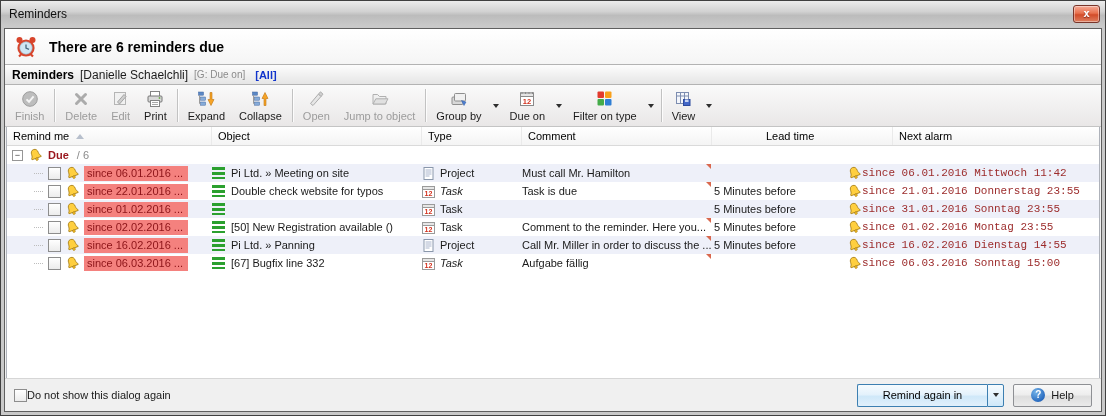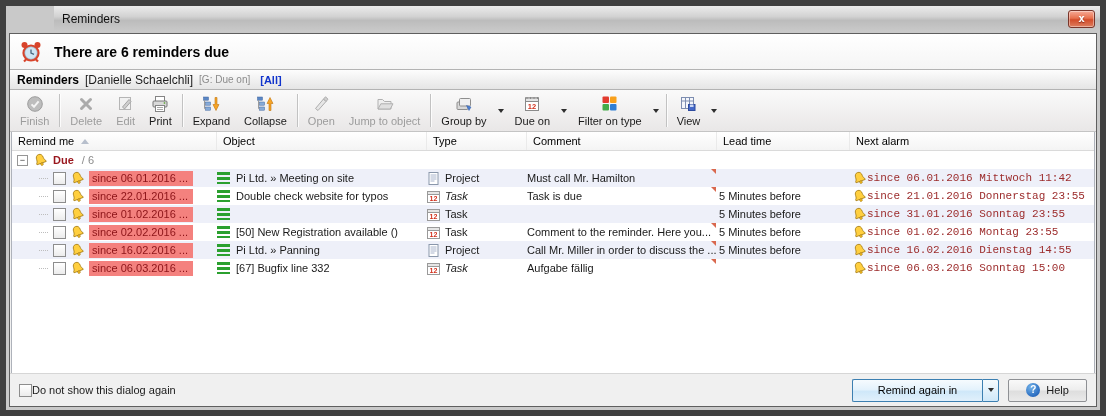--- a/index.html
+++ b/index.html
@@ -2,21 +2,21 @@
 <html><head>
 <meta charset="utf-8">
 <style>
   * { box-sizing: border-box; }
   html,body { margin:0; padding:0; }
   body {
     width:1106px; height:416px; position:relative;
     font-family:"Liberation Sans","DejaVu Sans",sans-serif;
     font-size:11px; color:#1a1a1a; background:#fff;
   }
-  .window { position:absolute; inset:0; border:6px solid #404040; background:#c9c9c9;padding-left:48px; }
+  .window { position:absolute; inset:0; border:1px solid #404040; background:#c9c9c9; }
   
   .titlebar { height:25px; display:flex; align-items:center; padding:0 5px 0 8px;
     background:linear-gradient(#ececec,#d2d2d2 42%,#bcbcbc 58%,#c9c9c9); }
   .title { font-size:12px; color:#101010; }
   .close-btn { margin-left:auto; width:27px; height:18px; border:1px solid #79352a; border-radius:3px;
     background:linear-gradient(#f6ab97,#e8714e 45%,#d24c2a 55%,#de7e5f);
     box-shadow:inset 0 0 0 1px rgba(255,255,255,.4);
     display:flex; align-items:center; justify-content:center; cursor:default; }
   .close-x { color:#fff; font-weight:bold; font-size:11px; line-height:10px;
     text-shadow:0 1px 1px rgba(60,0,0,.5); font-family:"DejaVu Sans Mono",monospace; }
@@ -47,21 +47,21 @@
   .tb-drop { width:14px; display:flex; align-items:center; justify-content:center; }
   .caret { width:0; height:0; border-left:3.5px solid transparent; border-right:3.5px solid transparent;
     border-top:4px solid #2e2e2e; }
   
   .table { flex:1; margin:0 1px; background:#fff; border-left:1px solid #aeb2ba; border-right:1px solid #aeb2ba;
     display:flex; flex-direction:column; overflow:hidden; }
   .thead { display:flex; height:19px; flex:0 0 auto; background:linear-gradient(#ffffff,#f4f4f4);
     border-bottom:1px solid #dadada; }
   .th { display:flex; align-items:center; padding-left:6px; border-right:1px solid #eaeaea; color:#000; }
   .w-remind { width:205px; } .w-object { width:210px; } .w-type { width:100px; }
-  .w-comment { width:190px; } .w-lead { width:133px; } .w-alarm { flex:1; border-right:none; }
+  .w-comment { width:190px; } .w-lead { width:133px;margin-left:48px; } .w-alarm { flex:1; border-right:none; }
   .sort-asc { margin-left:7px; width:0; height:0; border-left:4px solid transparent;
     border-right:4px solid transparent; border-bottom:5px solid #b7bfcc; }
   .group-row { display:flex; align-items:center; height:18px; padding-left:5px; gap:5px; flex:0 0 auto; }
   .expander { width:11px; height:11px; border:1px solid #969696; background:#fff; font-size:9px;
     line-height:8px; text-align:center; color:#333; cursor:default; }
   .group-label { font-weight:bold; color:#99161d; }
   .group-count { color:#8b8b8b; margin-left:3px; }
   .row { display:flex; align-items:center; height:18px; flex:0 0 auto; }
   .row.alt { background:#eef0f9; }
   .c-remind { width:205px; display:flex; align-items:center; padding-left:27px; gap:4px; }

